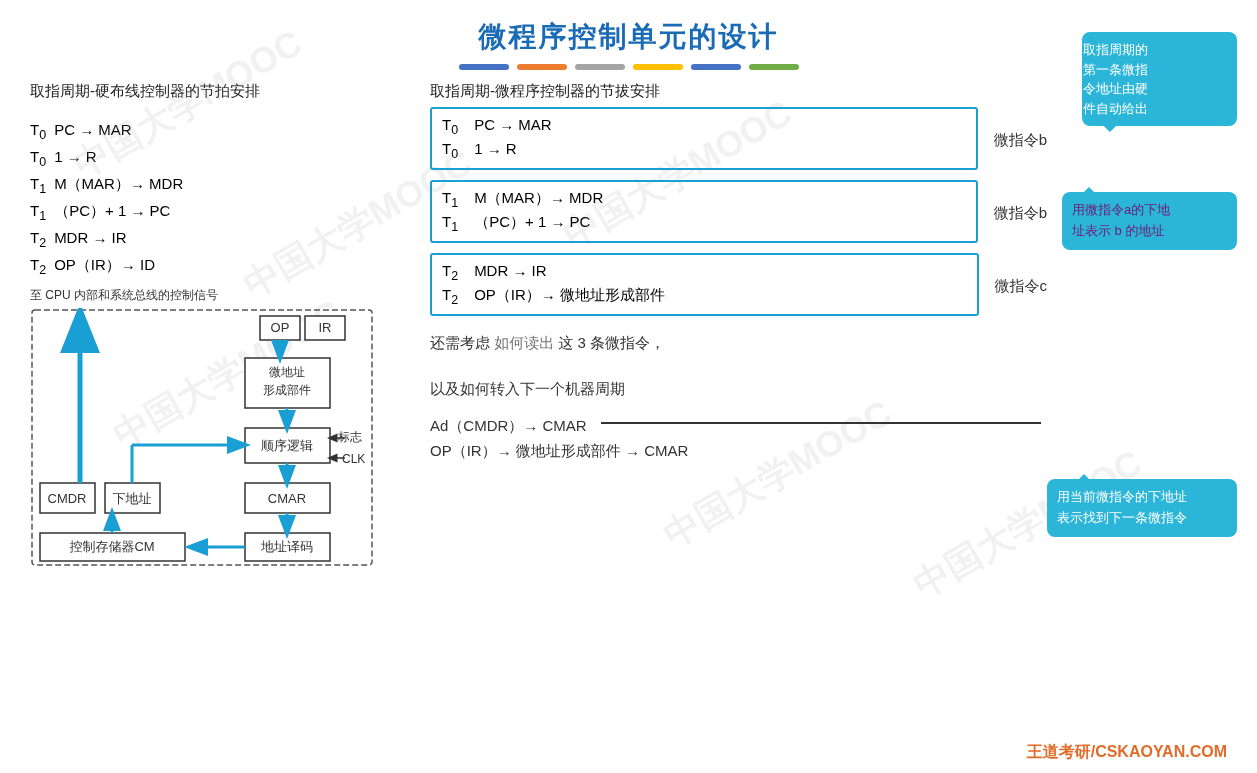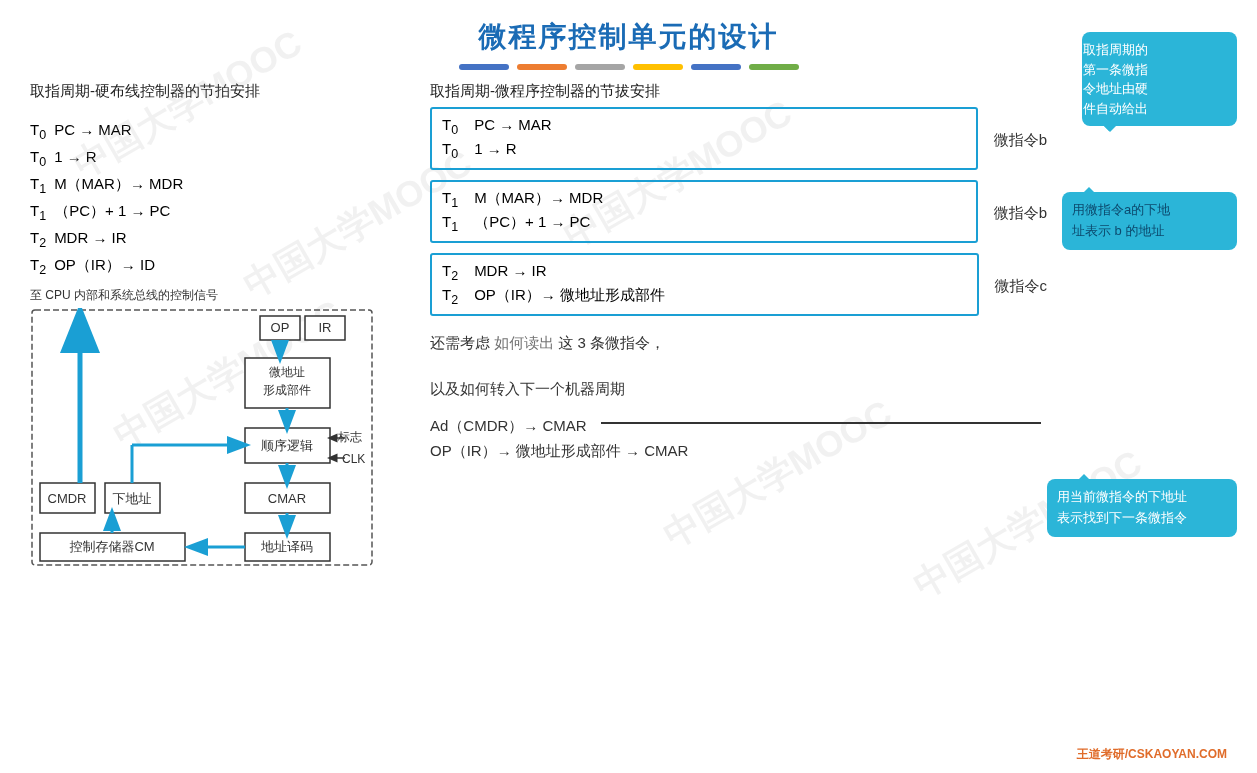--- a/index.html
+++ b/index.html
@@ -153,21 +153,21 @@
       font-size: 15px;
       color: #333;
       margin: 4px 0 4px 0;
     }
 
     
     .footer {
       position: absolute;
       bottom: 10px;
       right: 30px;
-      font-size: 12px;
+      font-size: 16px;
       color: #e06c2a;
       font-weight: bold;
     }
 
     
     .watermark {
       position: absolute;
       color: rgba(180,180,180,0.18);
       font-size: 38px;
       font-weight: bold;
@@ -361,21 +361,21 @@
 
     <div class="bottom-formula" style="margin-top:6px;">
       <span>OP（IR）→ 微地址形成部件 → CMAR</span>
     </div>
 
     <div class="callout callout-top-right" style="position:absolute; top:-50px; right:-10px; width:155px;">
       <span>取指周期的<br>第一条微指<br>令地址由硬<br>件自动给出</span>
       <div style="position:absolute; bottom:-12px; left:20px; border:7px solid transparent; border-top-color:#2bb5d8;"></div>
     </div>
 
-    <div style="position:absolute; top:110px; right:-10px; width:175px; background:#2bb5d8; color:#0c4a6e; border-radius:8px; padding:8px 10px; font-size:13px; line-height:1.6;">
+    <div style="position:absolute; top:110px; right:-10px; width:175px; background:#2bb5d8; color:#701a75; border-radius:8px; padding:8px 10px; font-size:13px; line-height:1.6;">
       <span>用微指令a的下地<br>址表示 b 的地址</span>
       <div style="position:absolute; top:-12px; left:20px; border:7px solid transparent; border-bottom-color:#2bb5d8;"></div>
     </div>
 
     <div style="position:absolute; bottom:40px; right:-10px; width:190px; background:#2bb5d8; color:#fff; border-radius:8px; padding:8px 10px; font-size:13px; line-height:1.6;margin-left:8px;">
       <span>用当前微指令的下地址<br>表示找到下一条微指令</span>
       <div style="position:absolute; top:-12px; left:30px; border:7px solid transparent; border-bottom-color:#2bb5d8;"></div>
     </div>
   </div>
 </div>

